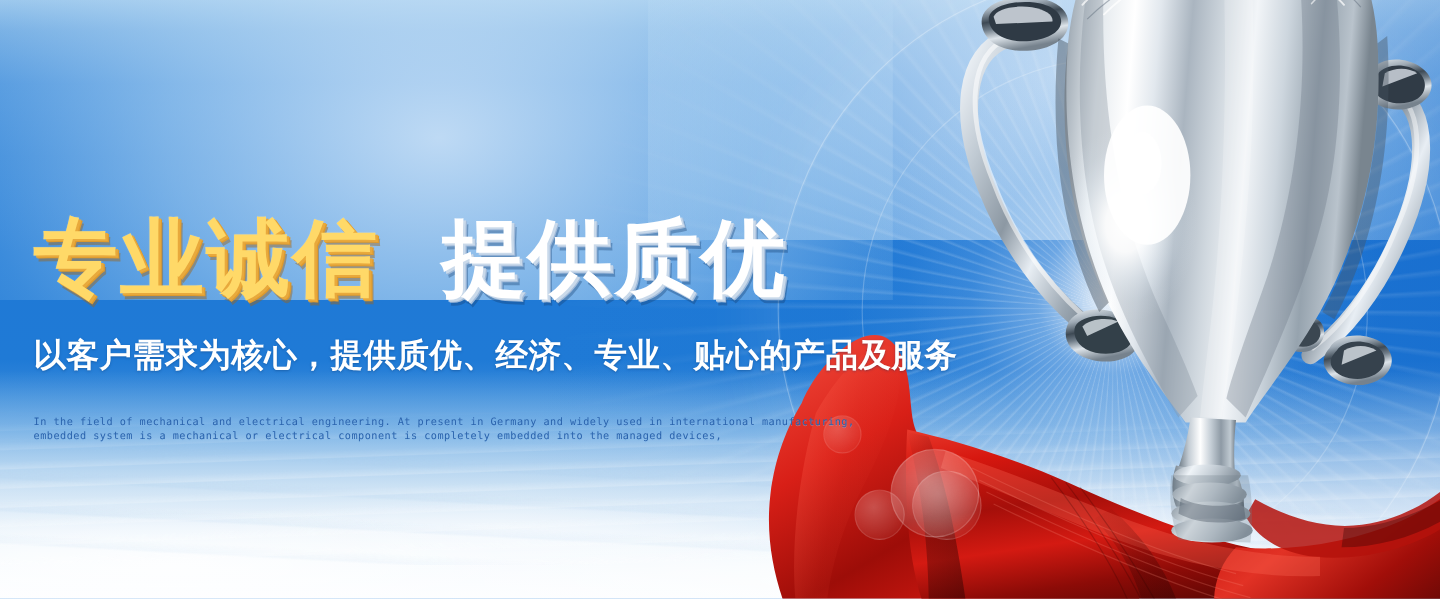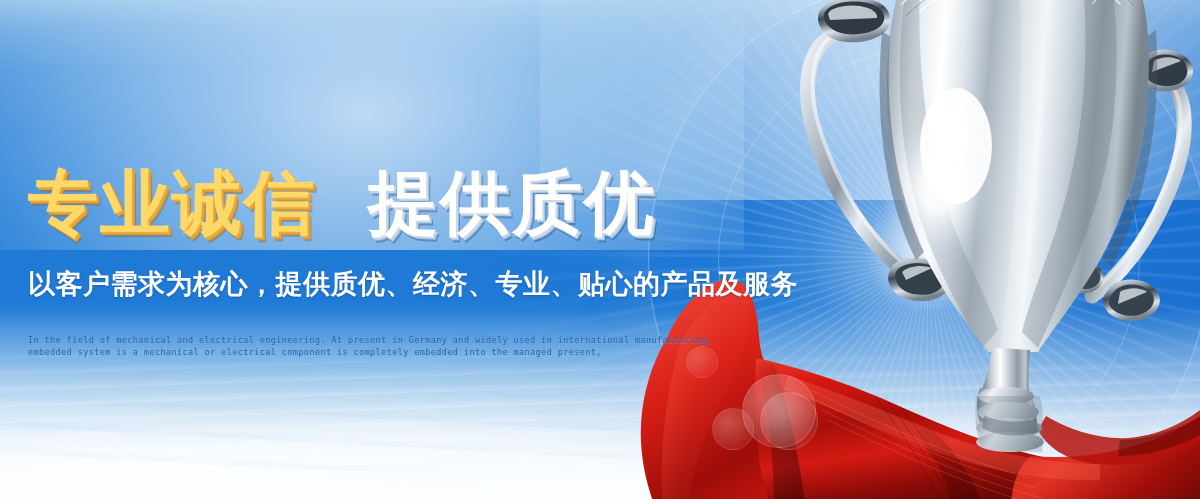--- a/index.html
+++ b/index.html
@@ -205,21 +205,21 @@
   }
   .bokeh-1 { left: 742px; top: 374px; width: 72px; height: 72px; }
   .bokeh-2 { left: 760px; top: 392px; width: 56px; height: 56px; opacity: 0.8; }
   .bokeh-3 { left: 712px; top: 408px; width: 40px; height: 40px; opacity: 0.75; }
   .bokeh-4 { left: 686px; top: 346px; width: 30px; height: 30px; opacity: 0.55; }
 
   
   .text-block {
     position: absolute;
     left: 28px;
-    top: 168px;
+    top: 180px;
     width: 660px;
   }
   .headline {
     display: flex;
     align-items: baseline;
     white-space: nowrap;
     line-height: 1;
     margin: 0 0 0 0;
   }
   .headline-part {
@@ -538,18 +538,18 @@
     <div class="headline">
       <span class="headline-part headline-gold">专业诚信</span>
       <span class="headline-gap"></span>
       <span class="headline-part headline-white">提供质优</span>
     </div>
 
     <div class="subtitle">以客户需求为核心，提供质优、经济、专业、贴心的产品及服务</div>
 
     <div class="paragraph">
       <span class="pline">In the field of mechanical and electrical engineering. At present in Germany and widely used in international manufacturing,</span>
-      <span class="pline">embedded system is a mechanical or electrical component is completely embedded into the managed present,</span>
+      <span class="pline">embedded system is a mechanical or electrical component is completely embedded into the managed devices,</span>
     </div>
 
   </div>
 
 </div>
 
 </body></html>

